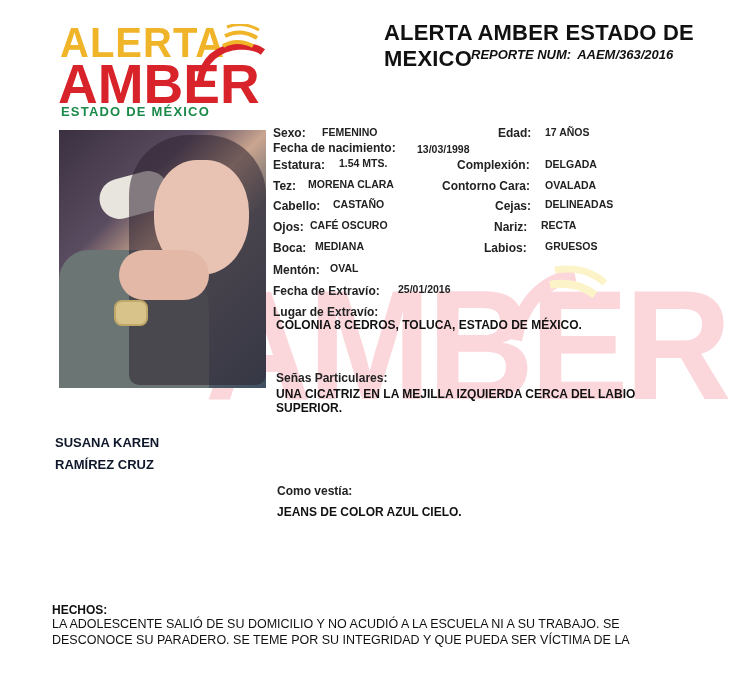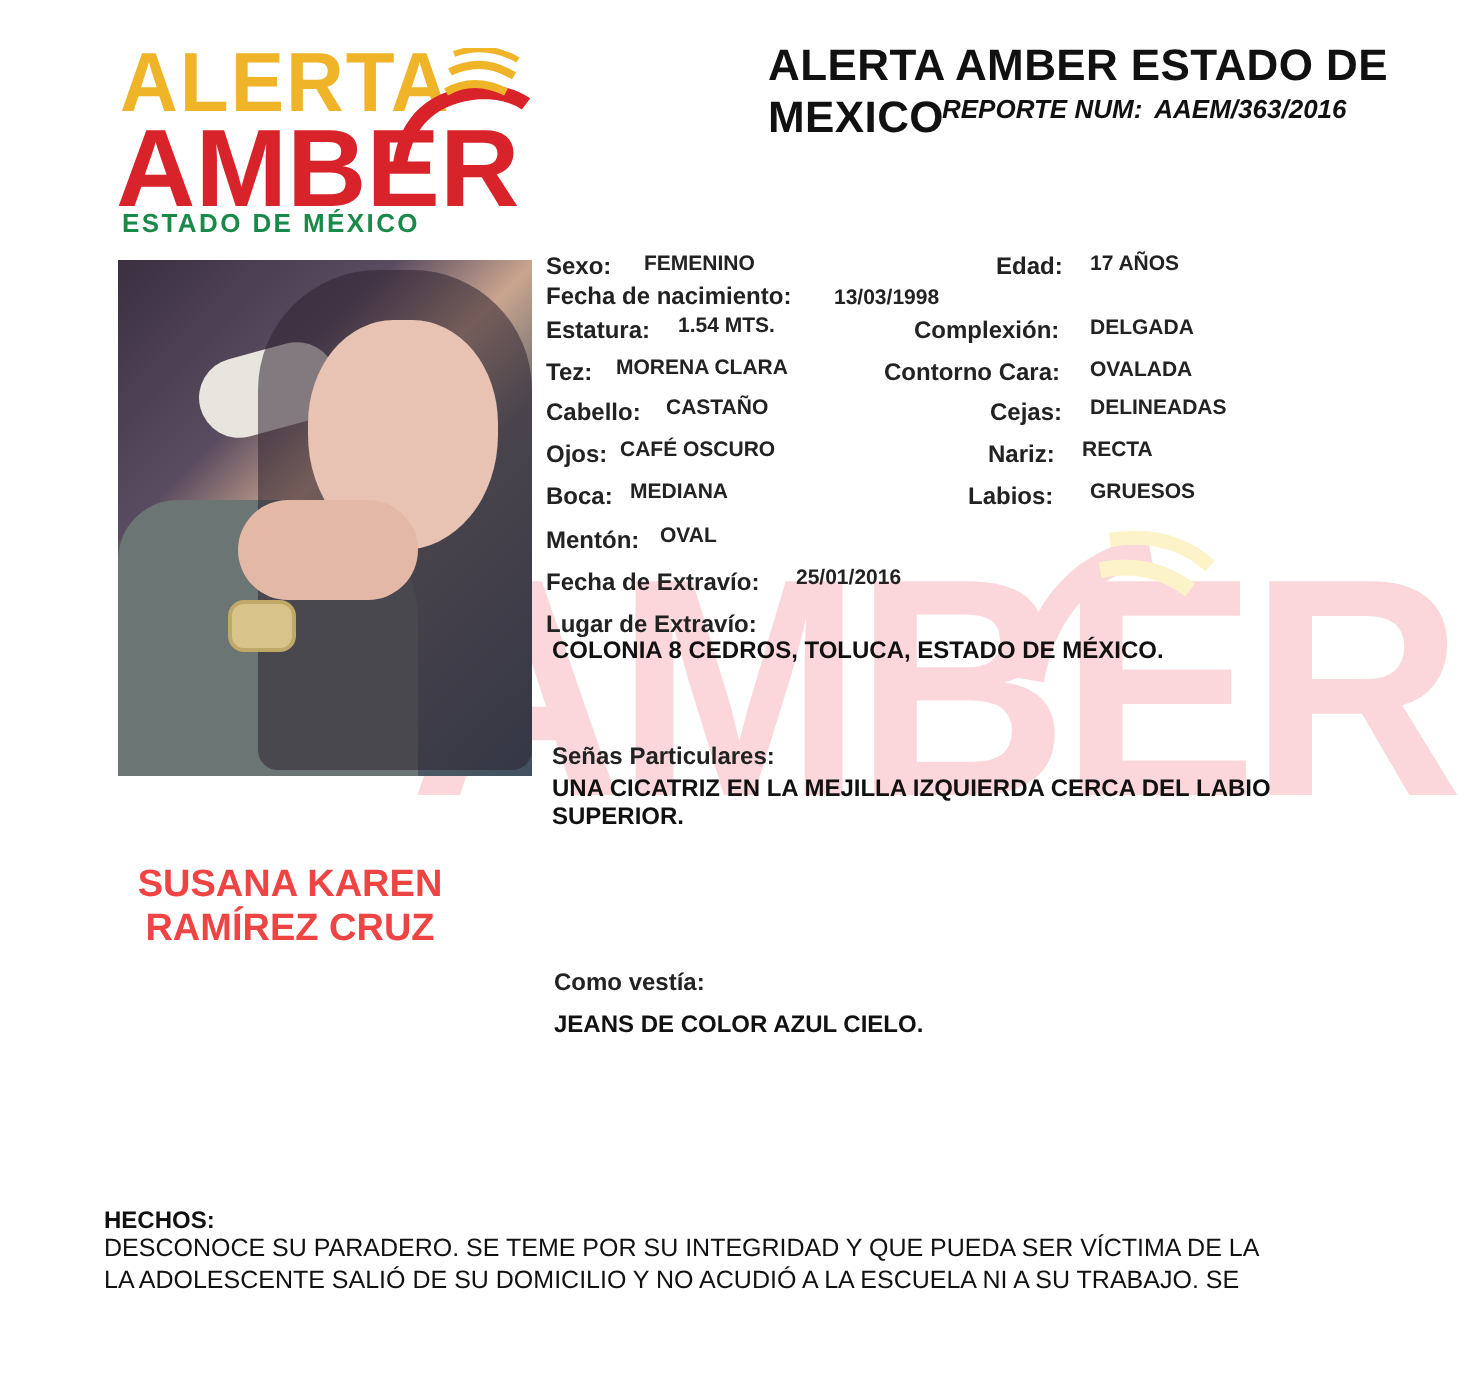--- a/index.html
+++ b/index.html
@@ -23,21 +23,21 @@
   .photo .hand { position:absolute; left:60px; top:120px; width:90px; height:50px; background:#e3b8a6; border-radius:25px; }
   .photo .watch { position:absolute; left:55px; top:170px; width:30px; height:22px; background:#d8c48a; border-radius:8px; border:2px solid #c0a868; }
   
   .wm { left:205px; top:270px; font-size:148px; font-weight:bold; color:#fbd7dc; line-height:150px; letter-spacing:-4px; transform:scaleY(1.05); z-index:0; }
   .wm-arcs { left:505px; top:255px; width:110px; height:90px; z-index:0; }
   .content { z-index:1; }
   
   .lbl { font-size:12px; font-weight:bold; color:#222; white-space:nowrap; }
   .val { font-size:10.5px; font-weight:bold; color:#222; white-space:nowrap; }
   .big { font-size:12px; font-weight:bold; color:#111; white-space:nowrap; }
-  .name { left:55px; top:432px; width:180px; text-align:center; font-size:19px; font-weight:bold; color:#ef4444; line-height:22px; }
+  .name { left:55px; top:432px; width:180px; text-align:left; font-size:13px; font-weight:bold; color:#0f172a; line-height:22px; }
   .hechos-l { left:52px; top:603px; font-size:12px; font-weight:bold; }
   .hechos-t { left:52px; top:616px; width:670px; font-size:12.5px; line-height:16px; color:#111; }
 </style>
 </head>
 <body>
 
 <div class="abs wm">AMBER</div>
 <svg class="abs wm-arcs" viewBox="0 0 110 90">
   <path d="M10 85 Q20 30 70 20" stroke="#fbd7dc" stroke-width="14" fill="none"></path>
   <path d="M45 30 Q70 25 90 40" stroke="#fdf3c8" stroke-width="8" fill="none"></path>
@@ -117,15 +117,15 @@
 
 <div class="abs content lbl" style="left:276px;top:371px">Señas Particulares:</div>
 <div class="abs content big" style="left:276px;top:387px">UNA CICATRIZ EN LA MEJILLA IZQUIERDA CERCA DEL LABIO</div>
 <div class="abs content big" style="left:276px;top:401px">SUPERIOR.</div>
 
 <div class="abs content lbl" style="left:277px;top:484px">Como vestía:</div>
 <div class="abs content big" style="left:277px;top:505px">JEANS DE COLOR AZUL CIELO.</div>
 
 <div class="abs hechos-l content">HECHOS:</div>
 <div class="abs hechos-t content">
+  <div>LA ADOLESCENTE SALIÓ DE SU DOMICILIO Y NO ACUDIÓ A LA ESCUELA NI A SU TRABAJO. SE</div>
   <div>DESCONOCE SU PARADERO. SE TEME POR SU INTEGRIDAD Y QUE PUEDA SER VÍCTIMA DE LA</div>
-  <div>LA ADOLESCENTE SALIÓ DE SU DOMICILIO Y NO ACUDIÓ A LA ESCUELA NI A SU TRABAJO. SE</div>
 </div>
 
 </body></html>

